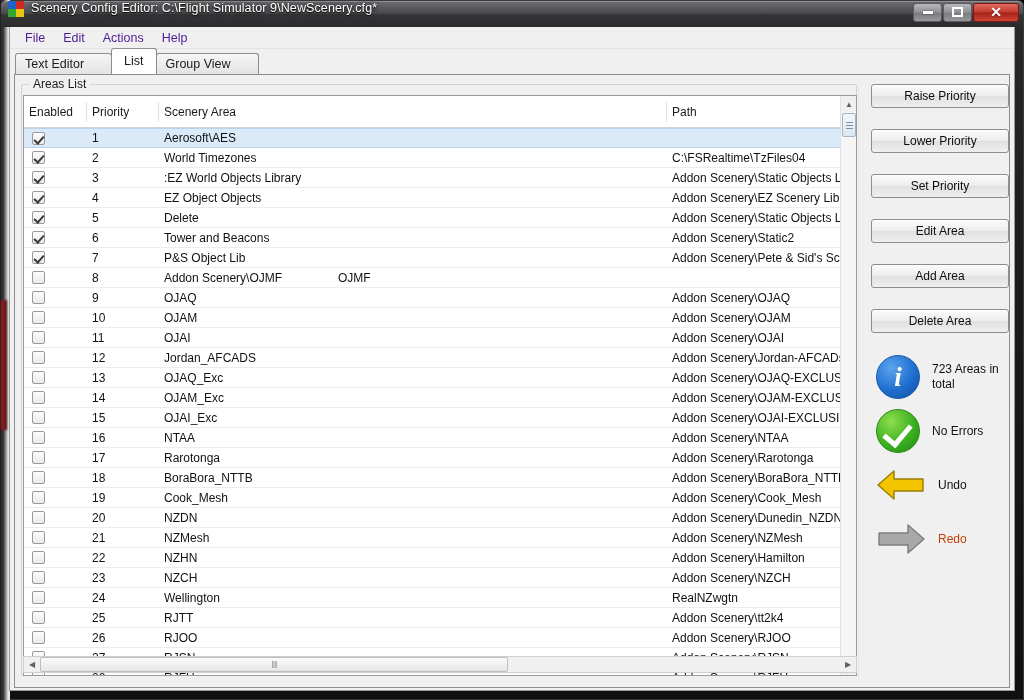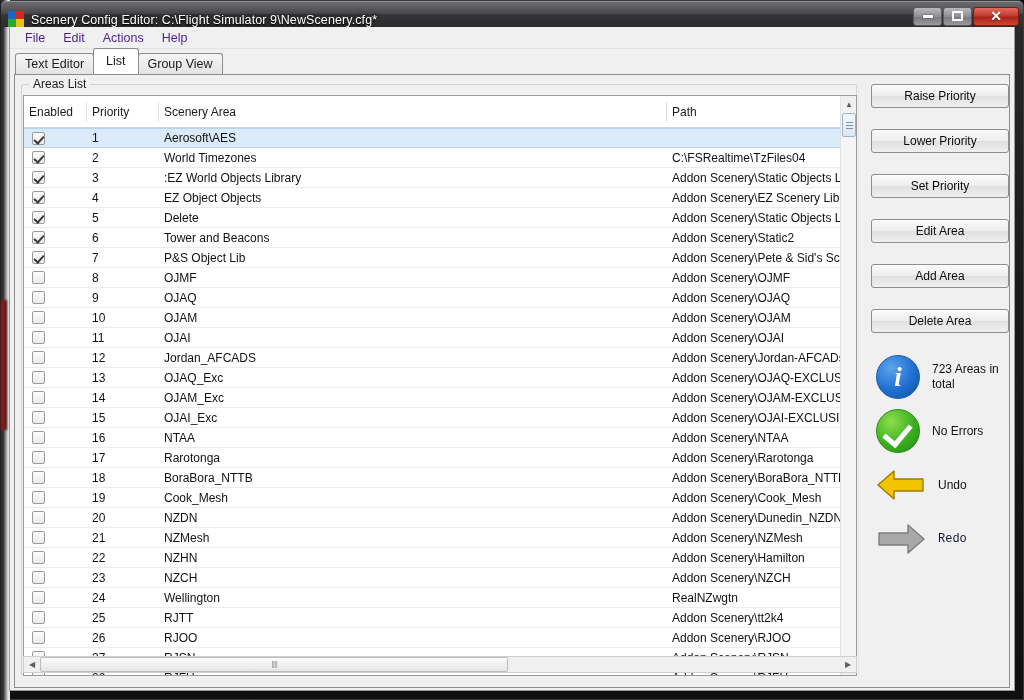--- a/index.html
+++ b/index.html
@@ -29,21 +29,21 @@
     filter: blur(1px);
   }
   .left-edge {
     position: absolute; left: 0; top: 0; width: 10px; height: 700px;
     background: linear-gradient(90deg,#1d1d1f 0%, #3b3b3d 35%, #dfdfdf 80%, #f0f0f0 100%);
   }
 
   
   .titlebar {
     position: absolute; left: 1px; top: 1px; width: 1022px; height: 26px;
-    display: flex; align-items: flex-end;
+    display: flex; align-items: flex-start;
     background: linear-gradient(180deg,#6e6e72 0%, #4a4a4e 48%, #363639 52%, #2b2b2e 100%);
     border-radius: 5px 5px 0 0;
     box-shadow: inset 0 1px 0 rgba(255,255,255,0.25);
   }
   .app-icon {
     width: 16px; height: 16px; margin-left: 7px; margin-right: 7px;
     position: relative; flex: 0 0 auto;
   }
   .app-icon i { position: absolute; width: 8px; height: 8px; display:block; }
   .app-icon .q1 { left:0; top:0; background:#1b63c8; }
@@ -90,21 +90,21 @@
     font-size: 12.5px; color: #4c1d95; padding: 3px 9px; line-height: 14px; text-align: center;
   }
 
   
   .tabstrip {
     position: relative; height: 23px; margin-top: 2px; padding-left: 5px;
     display: flex; align-items: flex-end;
   }
   .tab {
     font-size: 12.5px; color: #1a1a1a;
-    padding: 3px 9px 4px 9px;
+    padding: 3px 27px 4px 9px;
     border: 1px solid #8d8d8d;
     border-bottom: none;
     border-radius: 3px 3px 0 0;
     background: linear-gradient(180deg,#f6f6f6 0%, #e2e2e2 100%);
     margin-right: -1px; position: relative; top: 1px;
   }
   .tab.active {
     background: #ffffff;
     padding: 5px 12px 6px 12px;
     top: 0px; z-index: 3;
@@ -233,21 +233,21 @@
     background: linear-gradient(180deg,#fbfbfb 0%, #ededed 48%, #e0e0e0 50%, #efefef 100%);
     box-shadow: inset 0 1px 0 #ffffff;
     cursor: default;
   }
 
   .status-row {
     display: flex; align-items: center; margin: 0 0 8px 0; padding-left: 12px;
     min-height: 46px;
   }
   .status-row .label { font-size: 12px; color: #111; margin-left: 12px; line-height: 15px; max-width: 78px; }
-  .status-row .label.dim { color: #0f172a; font-family: Liberation Mono, monospace; }
+  .status-row .label.dim { color: #c2410c; }
 
   .ic-info, .ic-ok { width: 44px; height: 44px; border-radius: 50%; position: relative; flex: 0 0 auto; }
   .ic-info {
     background: radial-gradient(circle at 34% 28%, #5ba4ec 0%, #1f6fd0 55%, #0f4f9c 100%);
     border: 1px solid #1a5aa8;
     display: flex; align-items: center; justify-content: center;
   }
   .ic-info span {
     color: #fff; font-family: "Liberation Serif", serif;
     font-style: italic; font-weight: bold; font-size: 27px; line-height: 28px;
@@ -380,22 +380,22 @@
                 </div>
                 <div class="cell c-pri">7</div>
                 <div class="cell c-area">P&amp;S Object Lib</div>
                 <div class="cell c-path">Addon Scenery\Pete &amp; Sid's Scener</div>
               </div>
               <div class="row">
                 <div class="cell c-en">
                   <span class="chk"></span>
                 </div>
                 <div class="cell c-pri">8</div>
+                <div class="cell c-path">Addon Scenery\OJMF</div>
                 <div class="cell c-area">OJMF</div>
-                <div class="cell c-path">Addon Scenery\OJMF</div>
               </div>
               <div class="row">
                 <div class="cell c-en">
                   <span class="chk"></span>
                 </div>
                 <div class="cell c-pri">9</div>
                 <div class="cell c-area">OJAQ</div>
                 <div class="cell c-path">Addon Scenery\OJAQ</div>
               </div>
               <div class="row">

